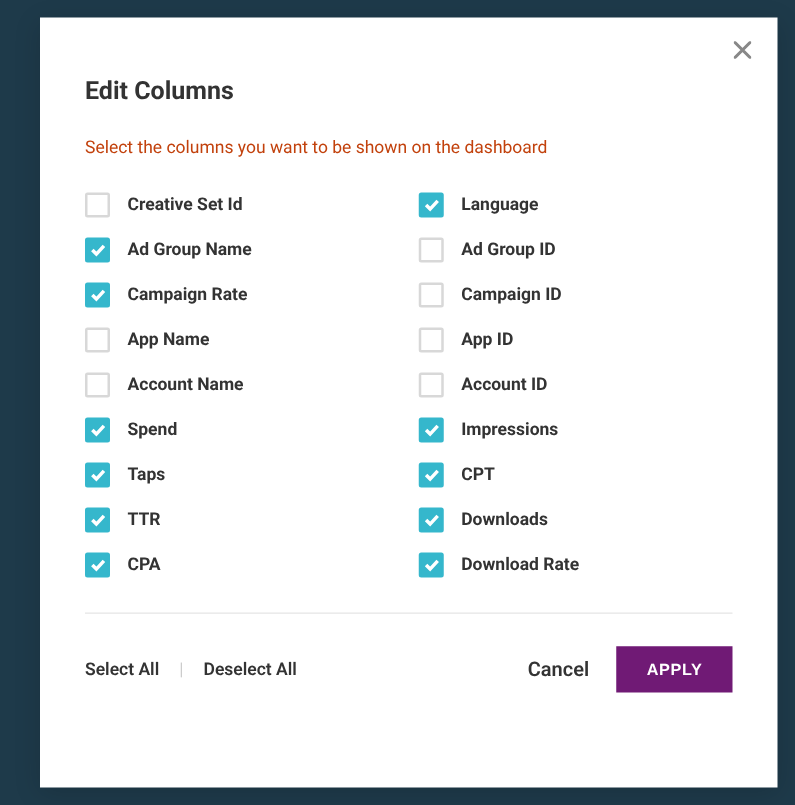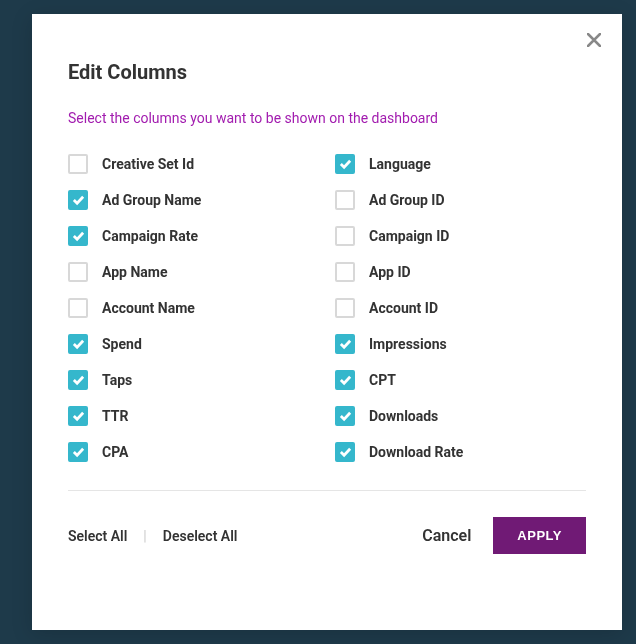--- a/index.html
+++ b/index.html
@@ -35,21 +35,21 @@
     .close-btn svg { width: 14px; height: 14px; fill: #888; }
     .modal-title {
       font-size: 20px;
       font-weight: 700;
       color: #333;
       margin-bottom: 26px;
       margin-top: 14px;
     }
     .modal-subtitle {
       font-size: 14px;
-      color: #a21caf;
+      color: #c2410c;
       margin-bottom: 28px;
     }
     .columns-grid {
       display: grid;
       grid-template-columns: 1fr 1fr;
       column-gap: 20px;
       row-gap: 17px;
       margin-bottom: 28px;
       gap: 16px;
     }

